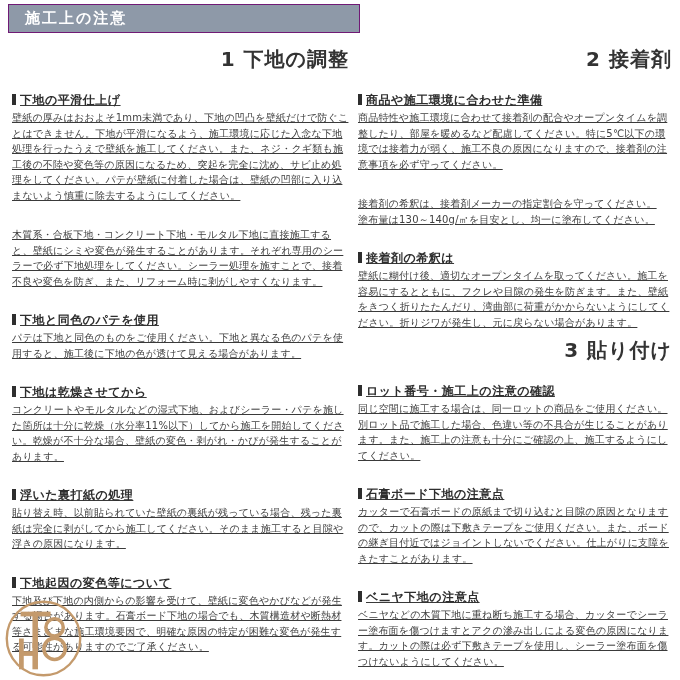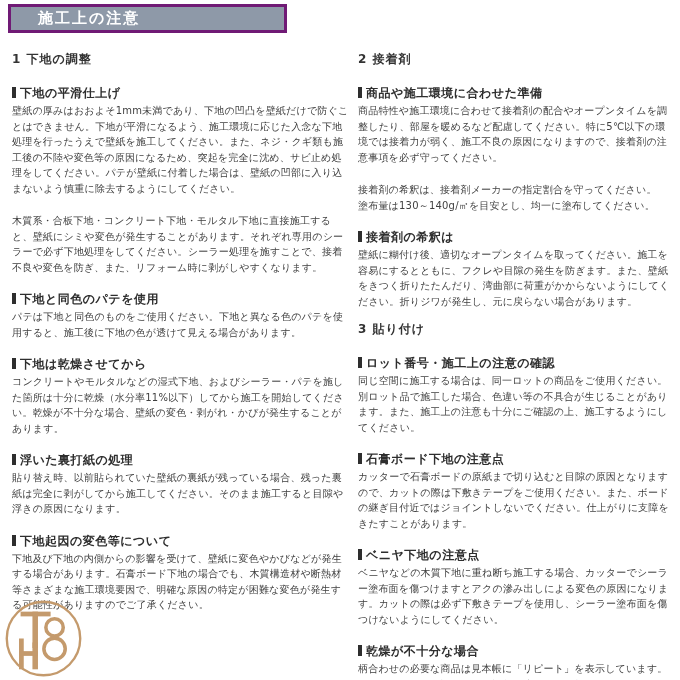--- a/index.html
+++ b/index.html
@@ -2,38 +2,38 @@
 <html lang="ja"><head>
 <meta charset="utf-8">
 <style>
   html,body { margin:0; padding:0; }
   body {
     width:680px; height:680px; overflow:hidden; position:relative;
     background:#ffffff; color:#3a3a3a;
     font-family:"DejaVu Sans","Liberation Sans",sans-serif;
   }
   .titlebar {
-    position:absolute; left:8px; top:4px; width:279px; height:29px;
-    background:#8e99a8; border:3px solid #701a75; box-sizing:border-box;
-    display:flex; align-items:center; padding-left:27px;
+    position:absolute; left:8px; top:4px; width:352px; height:29px;
+    background:#8e99a8; border:1px solid #701a75; box-sizing:border-box;
+    display:flex; align-items:center; padding-left:16px;
   }
   .title {
     color:#ffffff; font-size:15px; font-weight:bold; letter-spacing:2px;
   }
   .cols {
     position:absolute; left:12px; top:50px; display:flex; gap:9px;
   }
   .col-left  { width:337px; flex:none; }
   .col-right { width:314px; flex:none; }
   .section + .section { margin-top:11px; }
   .shead {
-    font-size:12px; line-height:19px; font-weight:bold; color:#333;
-    letter-spacing:1px; margin:0 0 6px 0;
+    font-size:20px; line-height:19px; font-weight:bold; color:#333;
+    letter-spacing:1px; margin:0 0 6px 0;text-align:right;
   }
-  .item { margin-top:17px; }
+  .item { margin-top:24px;text-decoration:underline; }
   .sub {
     font-size:12px; line-height:15px; font-weight:bold; color:#2e2e2e;
     margin:0 0 2px 0; letter-spacing:0.5px;
   }
   .bar {
     display:inline-block; width:4px; height:11px; background:#2e2e2e;
     margin-right:4px; vertical-align:-1px;
   }
   .bodytext {
     font-size:10px; line-height:15.5px; color:#3f3f3f;

